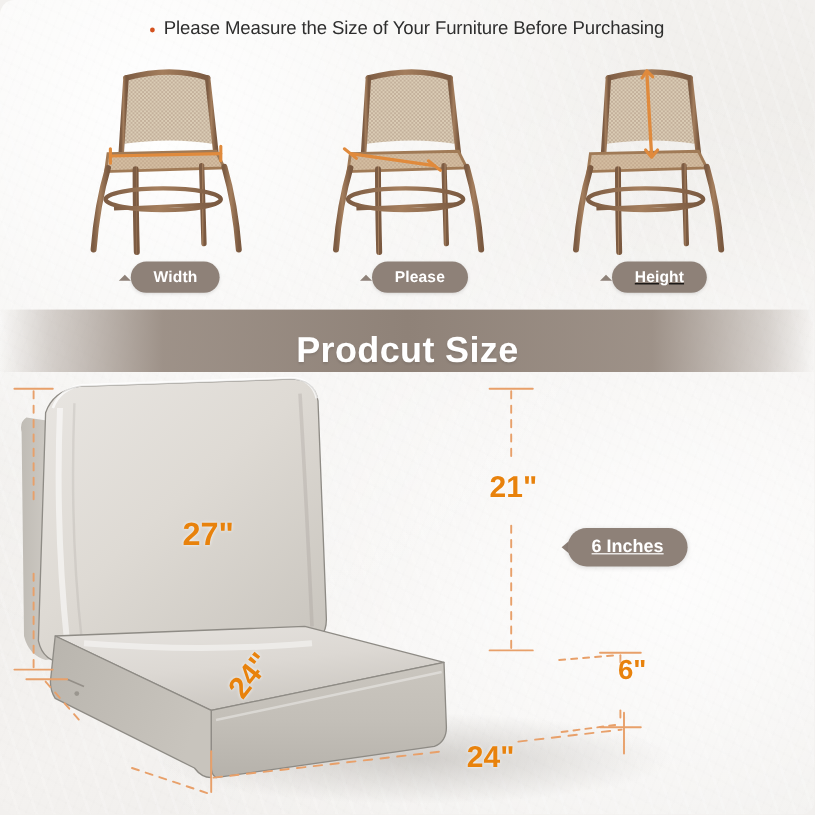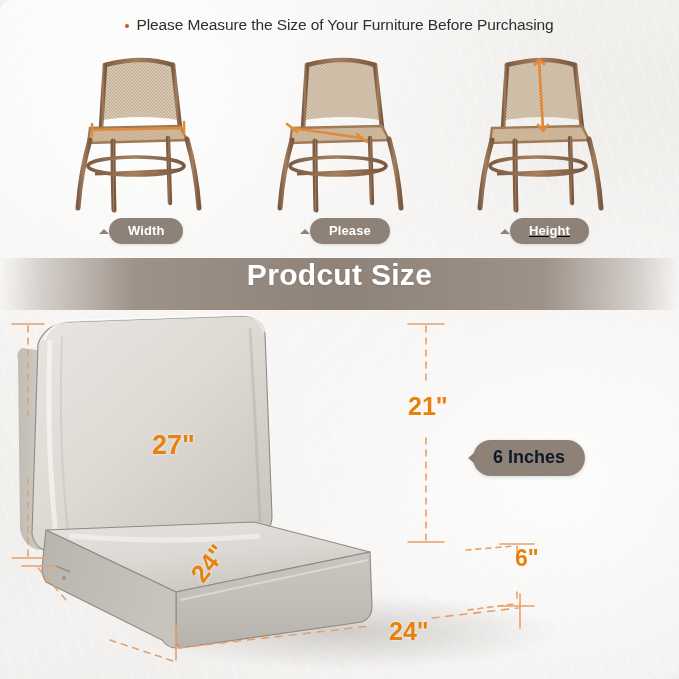--- a/index.html
+++ b/index.html
@@ -117,21 +117,21 @@
     z-index: 5;
     background: linear-gradient(to right,
       rgba(150,137,127,0) 0%,
       rgba(150,137,127,0.35) 6%,
       rgba(150,137,127,0.92) 20%,
       rgba(143,130,120,1) 50%,
       rgba(150,137,127,0.92) 80%,
       rgba(150,137,127,0.35) 94%,
       rgba(150,137,127,0) 100%);
     display: flex;
-    align-items: flex-start;
+    align-items: flex-end;
     justify-content: center;
   }
   .banner-title {
     color: #ffffff;
     font-size: 30px;
     font-weight: 700;
     letter-spacing: 0.3px;
     text-shadow: 0 1px 2px rgba(0,0,0,0.10);
   }
 
@@ -174,27 +174,28 @@
   }
   .inches-caret {
     width: 0; height: 0;
     border-top: 5px solid transparent;
     border-bottom: 5px solid transparent;
     border-right: 6px solid #8e8178;
     margin-right: -1px;
   }
   .inches-pill {
     background: #8e8178;
-    color: #0f172a;
-    font-size: 18px;
+    color: #ffffff;
+    font-size: 15px;
     font-weight: 700;
     padding: 7px 20px 8px;
     border-radius: 22px;
     box-shadow: 0 1px 4px rgba(0,0,0,0.14);
     white-space: nowrap;
+    text-decoration: underline;
   }
 </style>
 </head>
 <body>
 
 <div class="infographic">
 
   <div class="texture"></div>
 
   <div class="header">

